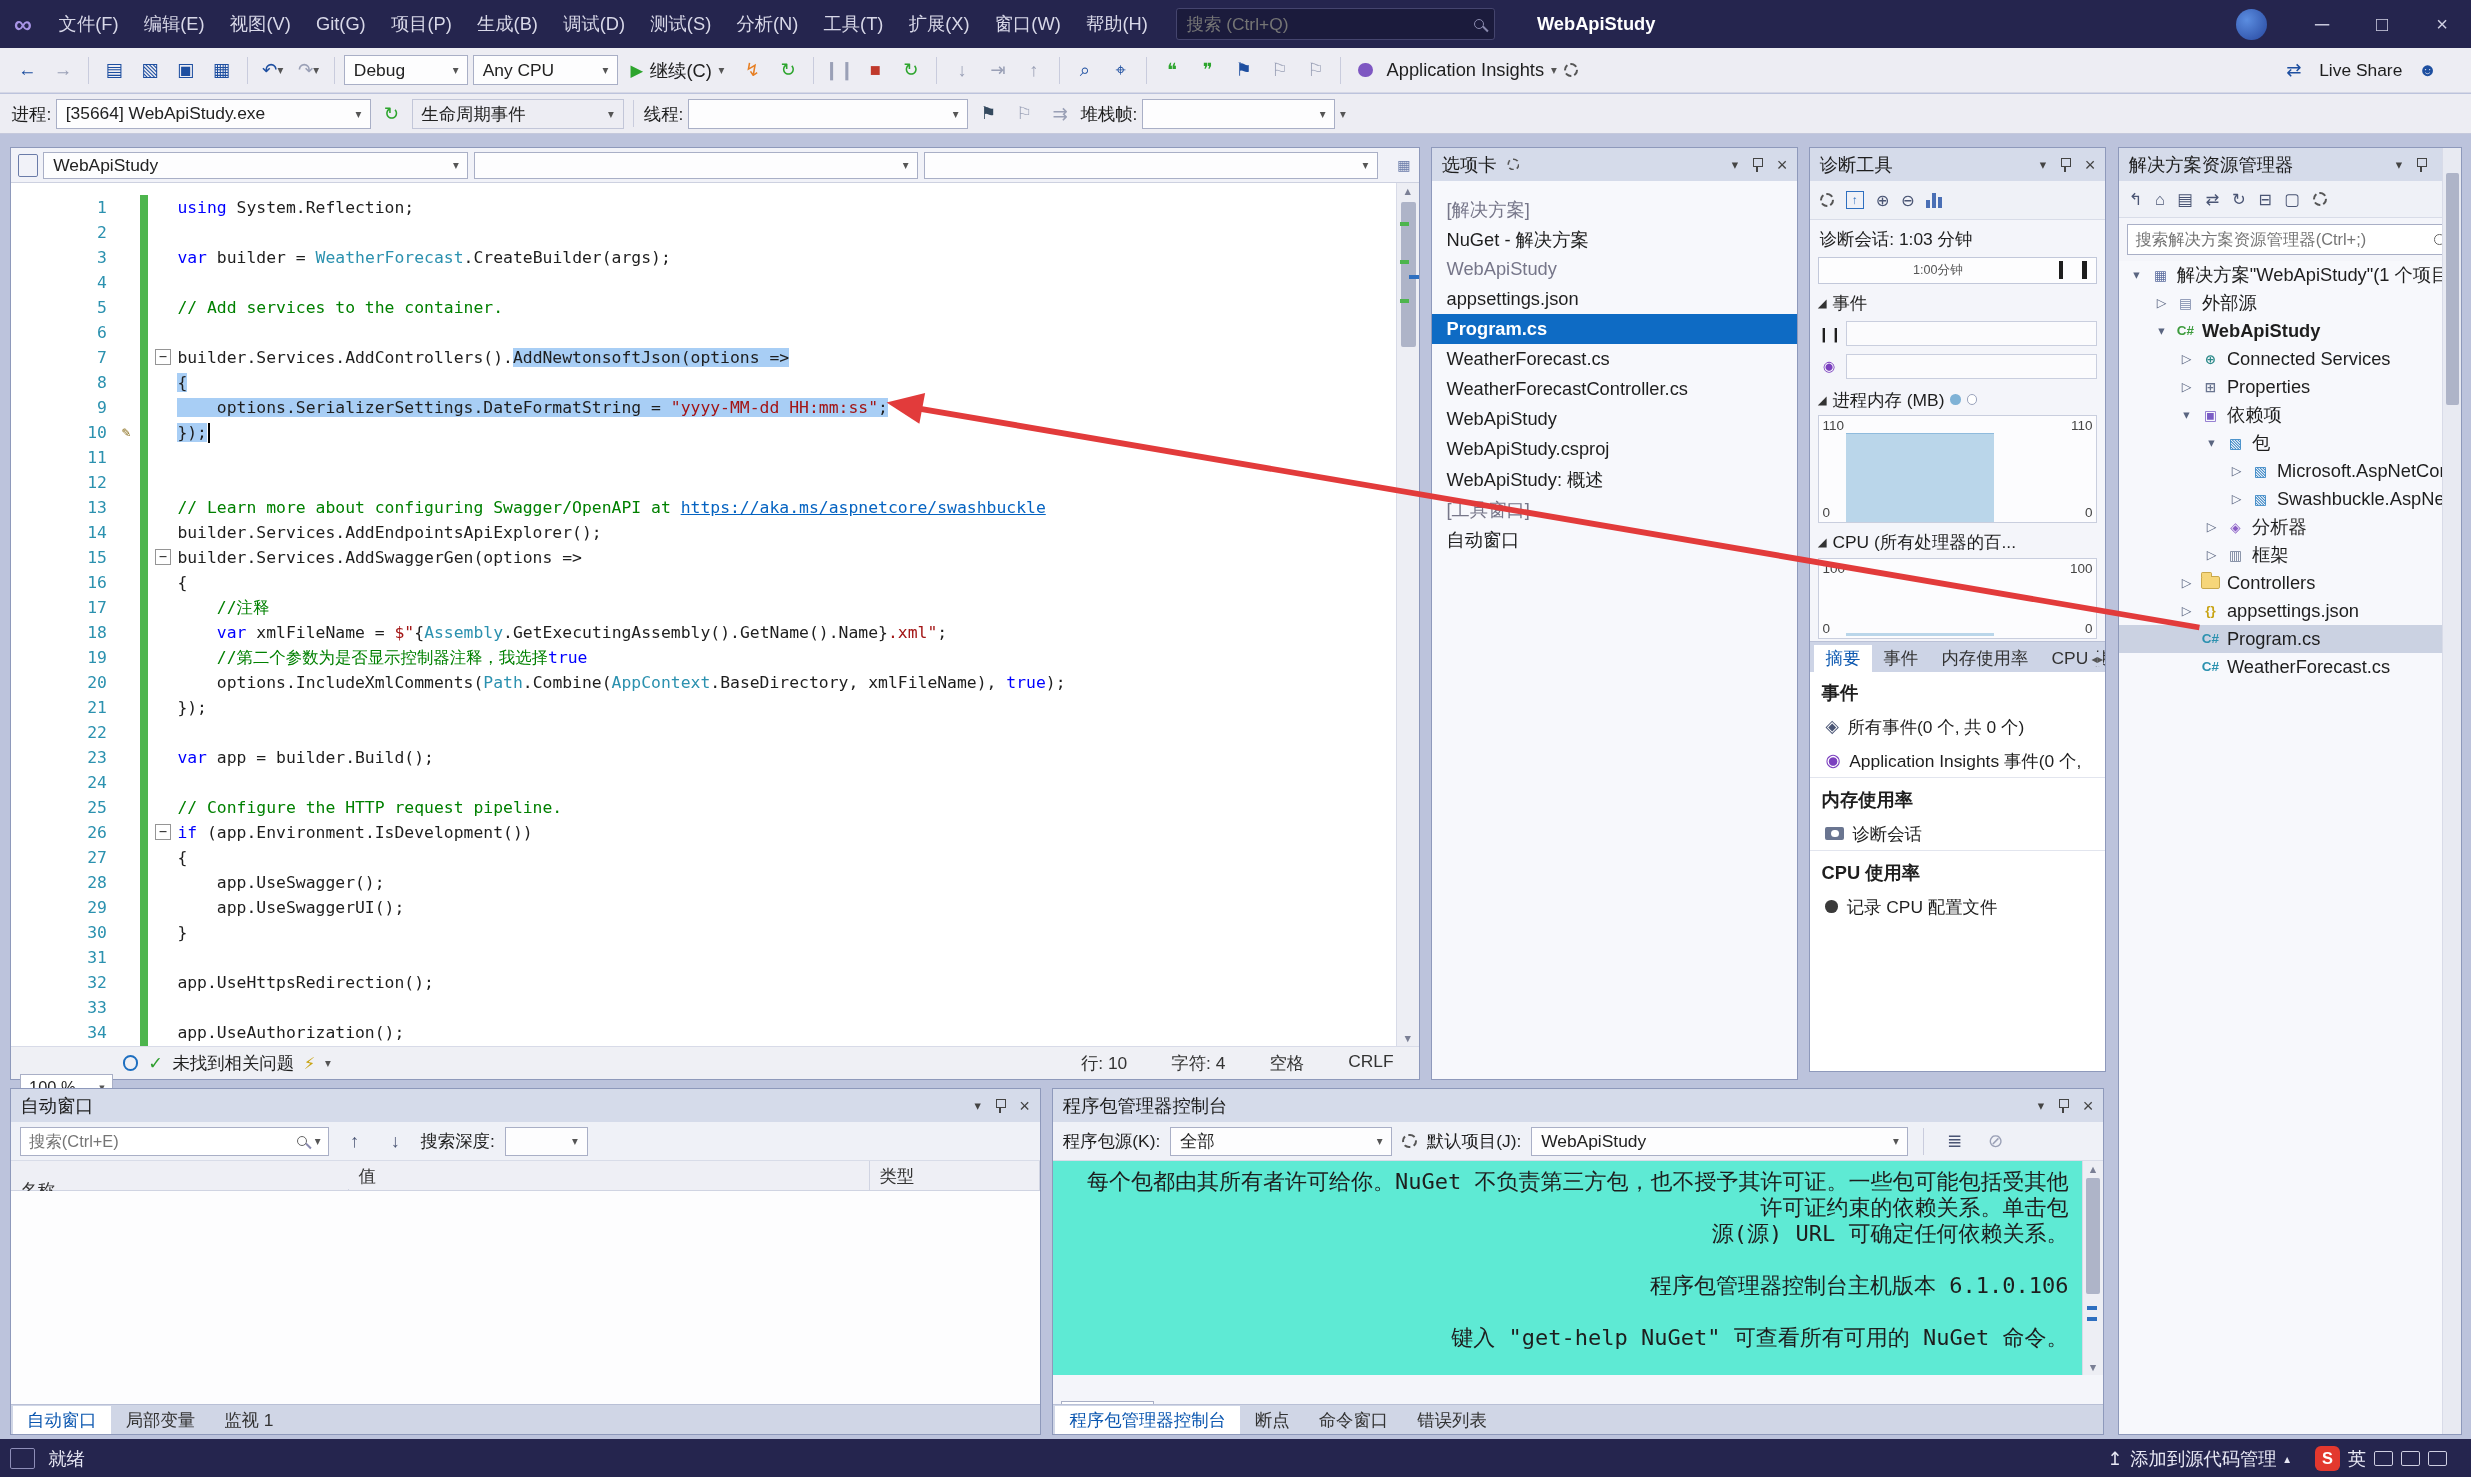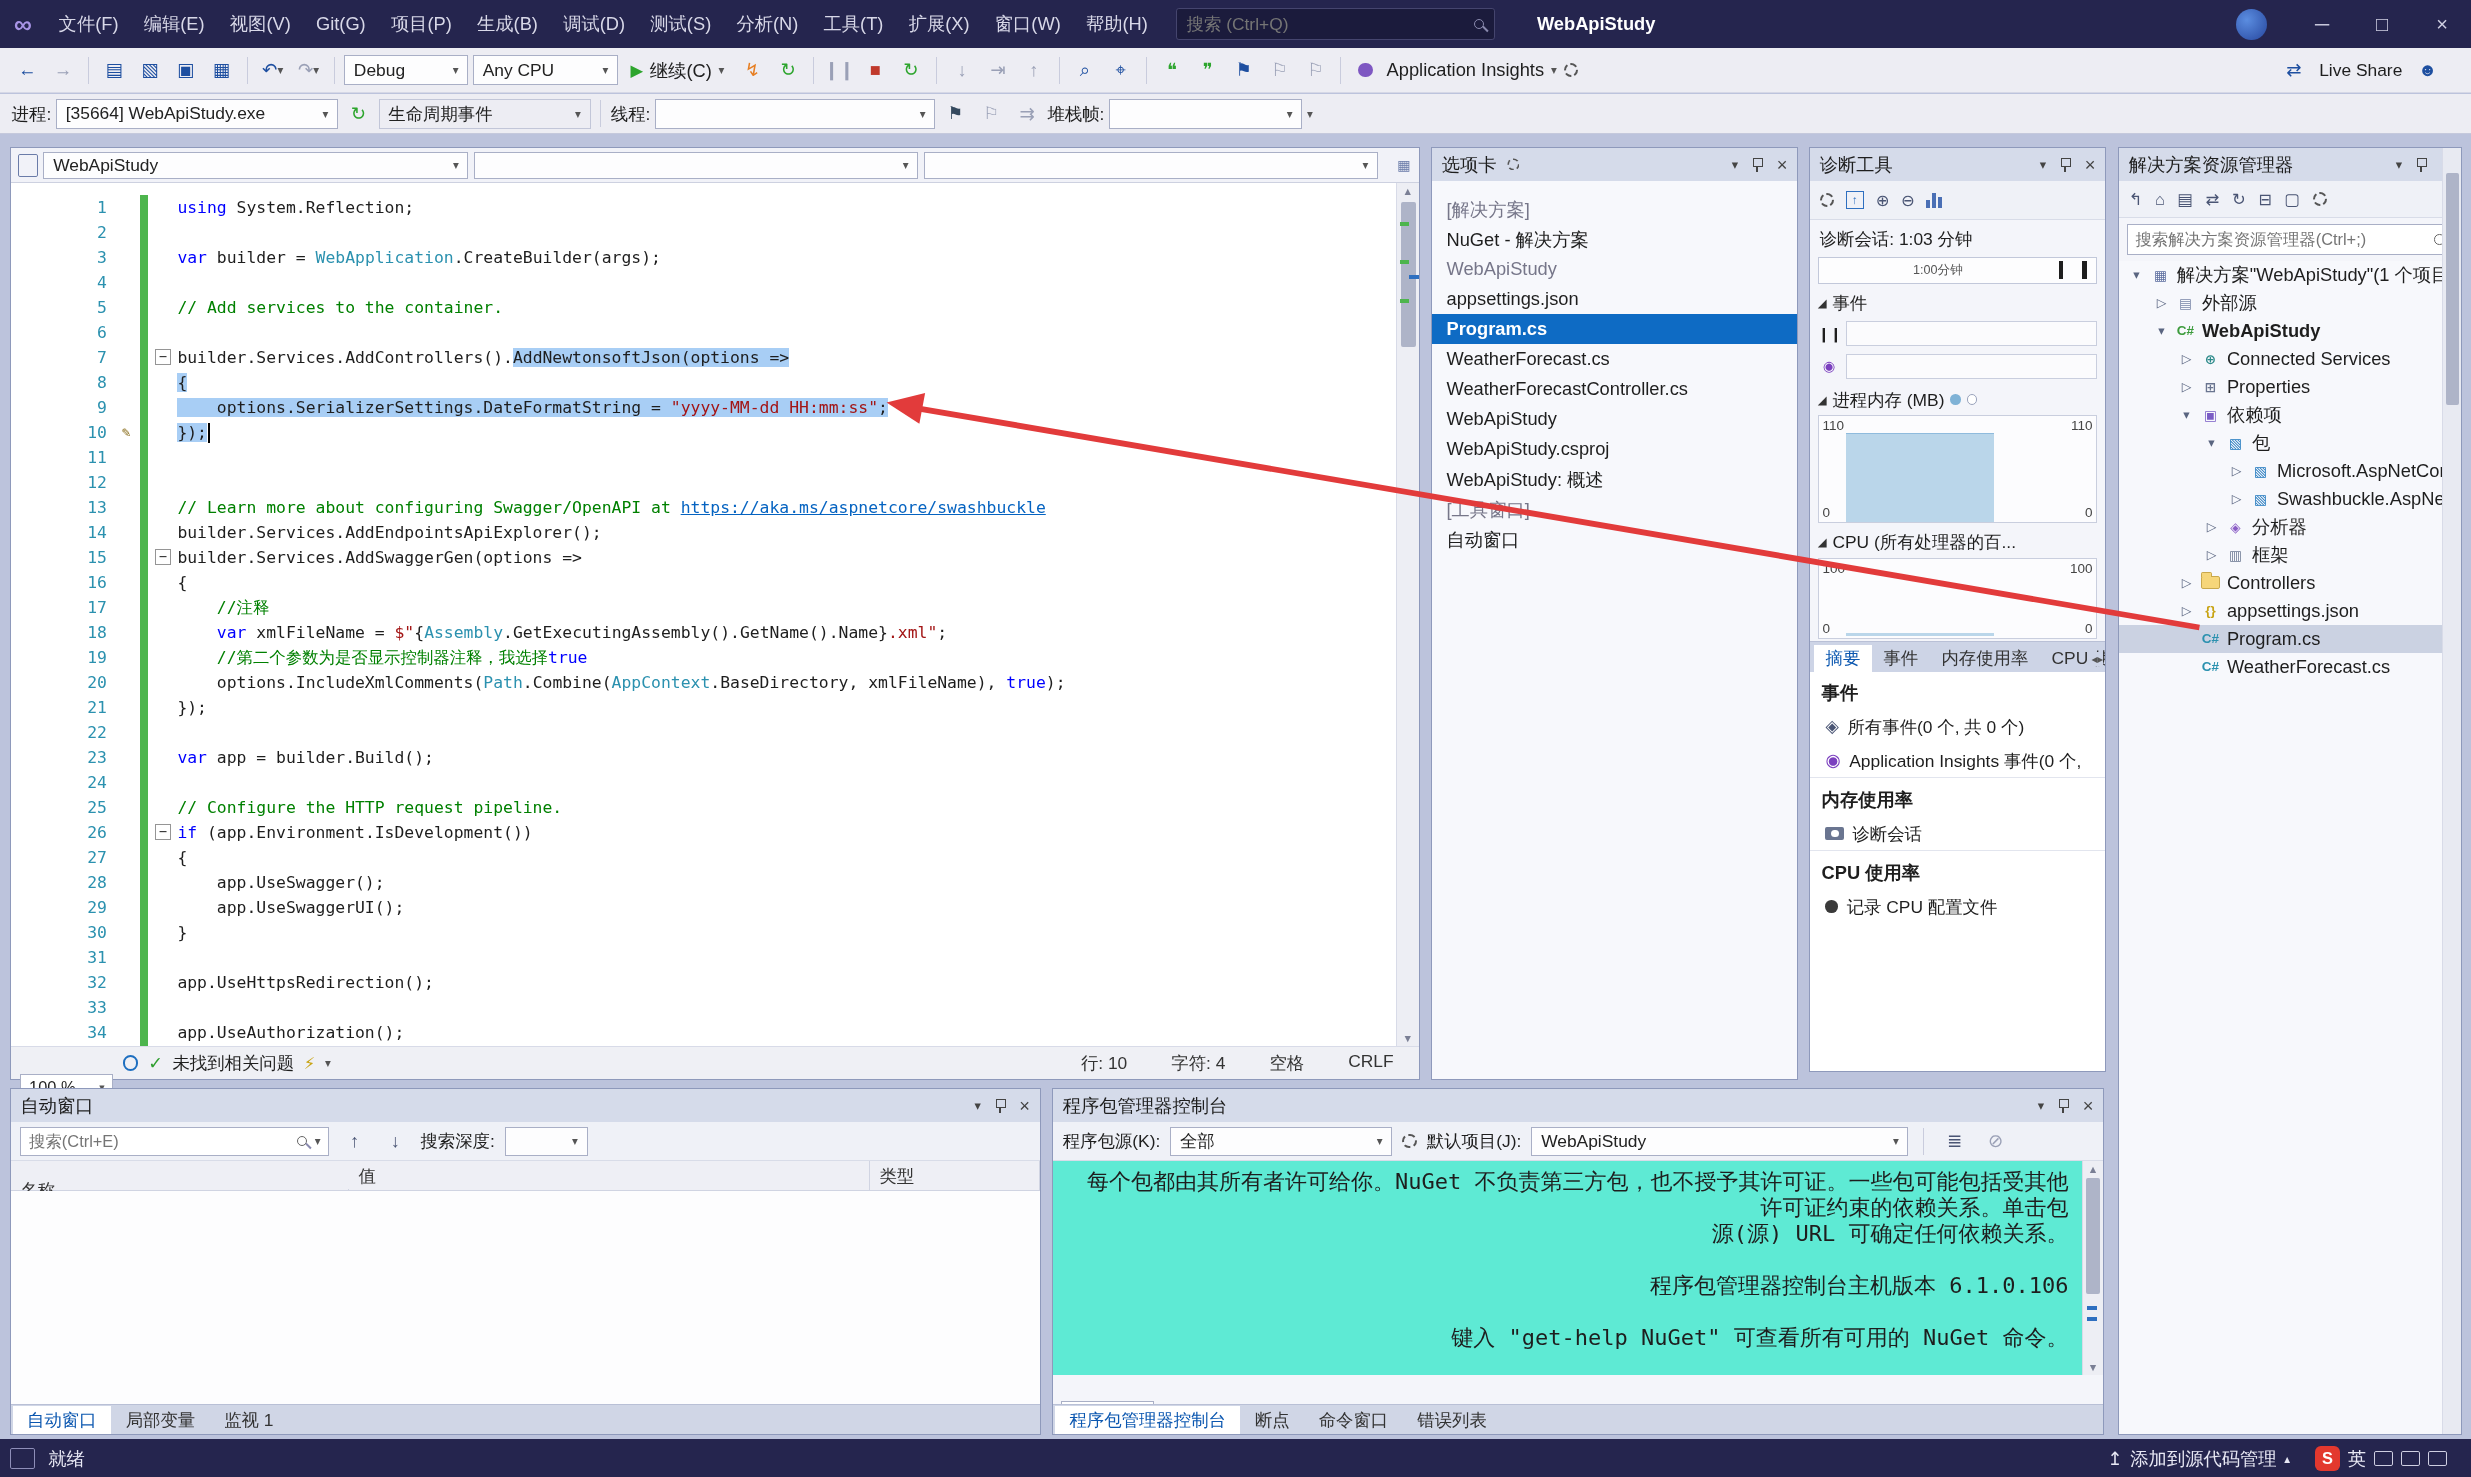--- a/index.html
+++ b/index.html
@@ -268,21 +268,21 @@
   </div>
   <div style="margin-left:auto;display:flex;align-items:center;gap:9.7px;padding-right:17.4px;">
     <span class="tb-icon">⇄</span>
     <span class="lbl">Live Share</span>
     <span class="tb-icon">☻</span>
   </div>
 </div>
 
 <div class="toolbar toolbar2">
   <span class="lbl">进程:</span>
-  <div class="combo" style="width:282px;">
+  <div class="combo" style="width:315px;">
       <span>[35664] WebApiStudy.exe</span>
       <span class="caret">▾</span>
     </div>
   <span class="tb-icon green">↻</span>
   <div class="combo" style="width:212px;background:transparent;border-color:#C2C6D8;">
       <span>生命周期事件</span>
       <span class="caret">▾</span>
     </div>
   <span class="tb-sep"></span>
   <span class="lbl">线程:</span>
@@ -319,21 +319,21 @@
     <div class="combo ed-combo" style="width:454px;">
         <span></span>
         <span class="caret">▾</span>
       </div>
     <span class="ed-grip">▦</span>
   </div>
   <div class="ed-body">
     <div class="ed-lines">
         <div class="cl"><span class="cl-num">1</span><span class="cl-pen"></span><span class="cl-bar on"></span><span class="cl-fold"></span><span class="cl-code"><span class="tk-k">using</span><span class="tk-p"> System.Reflection;</span></span></div>
         <div class="cl"><span class="cl-num">2</span><span class="cl-pen"></span><span class="cl-bar on"></span><span class="cl-fold"></span><span class="cl-code"></span></div>
-        <div class="cl"><span class="cl-num">3</span><span class="cl-pen"></span><span class="cl-bar on"></span><span class="cl-fold"></span><span class="cl-code"><span class="tk-k">var</span><span class="tk-p"> builder = </span><span class="tk-t">WebApplication</span><span class="tk-p">.CreateBuilder(args);</span></span></div>
+        <div class="cl"><span class="cl-num">3</span><span class="cl-pen"></span><span class="cl-bar on"></span><span class="cl-fold"></span><span class="cl-code"><span class="tk-k">var</span><span class="tk-p"> builder = </span><span class="tk-t">WeatherForecast</span><span class="tk-p">.CreateBuilder(args);</span></span></div>
         <div class="cl"><span class="cl-num">4</span><span class="cl-pen"></span><span class="cl-bar on"></span><span class="cl-fold"></span><span class="cl-code"></span></div>
         <div class="cl"><span class="cl-num">5</span><span class="cl-pen"></span><span class="cl-bar on"></span><span class="cl-fold"></span><span class="cl-code"><span class="tk-c">// Add services to the container.</span></span></div>
         <div class="cl"><span class="cl-num">6</span><span class="cl-pen"></span><span class="cl-bar on"></span><span class="cl-fold"></span><span class="cl-code"></span></div>
         <div class="cl"><span class="cl-num">7</span><span class="cl-pen"></span><span class="cl-bar on"></span><span class="cl-fold"><span class="fold-box">−</span></span><span class="cl-code"><span class="tk-p">builder.Services.AddControllers().</span><span class="tk-p tk-sel">AddNewtonsoftJson(options =&gt;</span></span></div>
         <div class="cl"><span class="cl-num">8</span><span class="cl-pen"></span><span class="cl-bar on"></span><span class="cl-fold"></span><span class="cl-code"><span class="tk-p tk-sel">{</span></span></div>
         <div class="cl"><span class="cl-num">9</span><span class="cl-pen"></span><span class="cl-bar on"></span><span class="cl-fold"></span><span class="cl-code"><span class="tk-p tk-sel">    options.SerializerSettings.DateFormatString = </span><span class="tk-s tk-sel">"yyyy-MM-dd HH:mm:ss"</span><span class="tk-p tk-sel">;</span></span></div>
         <div class="cl"><span class="cl-num">10</span><span class="cl-pen">✎</span><span class="cl-bar on"></span><span class="cl-fold"></span><span class="cl-code"><span class="tk-p tk-sel">});</span><span class="caret-mark"></span></span></div>
         <div class="cl"><span class="cl-num">11</span><span class="cl-pen"></span><span class="cl-bar on"></span><span class="cl-fold"></span><span class="cl-code"></span></div>
         <div class="cl"><span class="cl-num">12</span><span class="cl-pen"></span><span class="cl-bar on"></span><span class="cl-fold"></span><span class="cl-code"></span></div>
         <div class="cl"><span class="cl-num">13</span><span class="cl-pen"></span><span class="cl-bar on"></span><span class="cl-fold"></span><span class="cl-code"><span class="tk-c">// Learn more about configuring Swagger/OpenAPI at </span><span class="tk-l">https://aka.ms/aspnetcore/swashbuckle</span></span></div>

